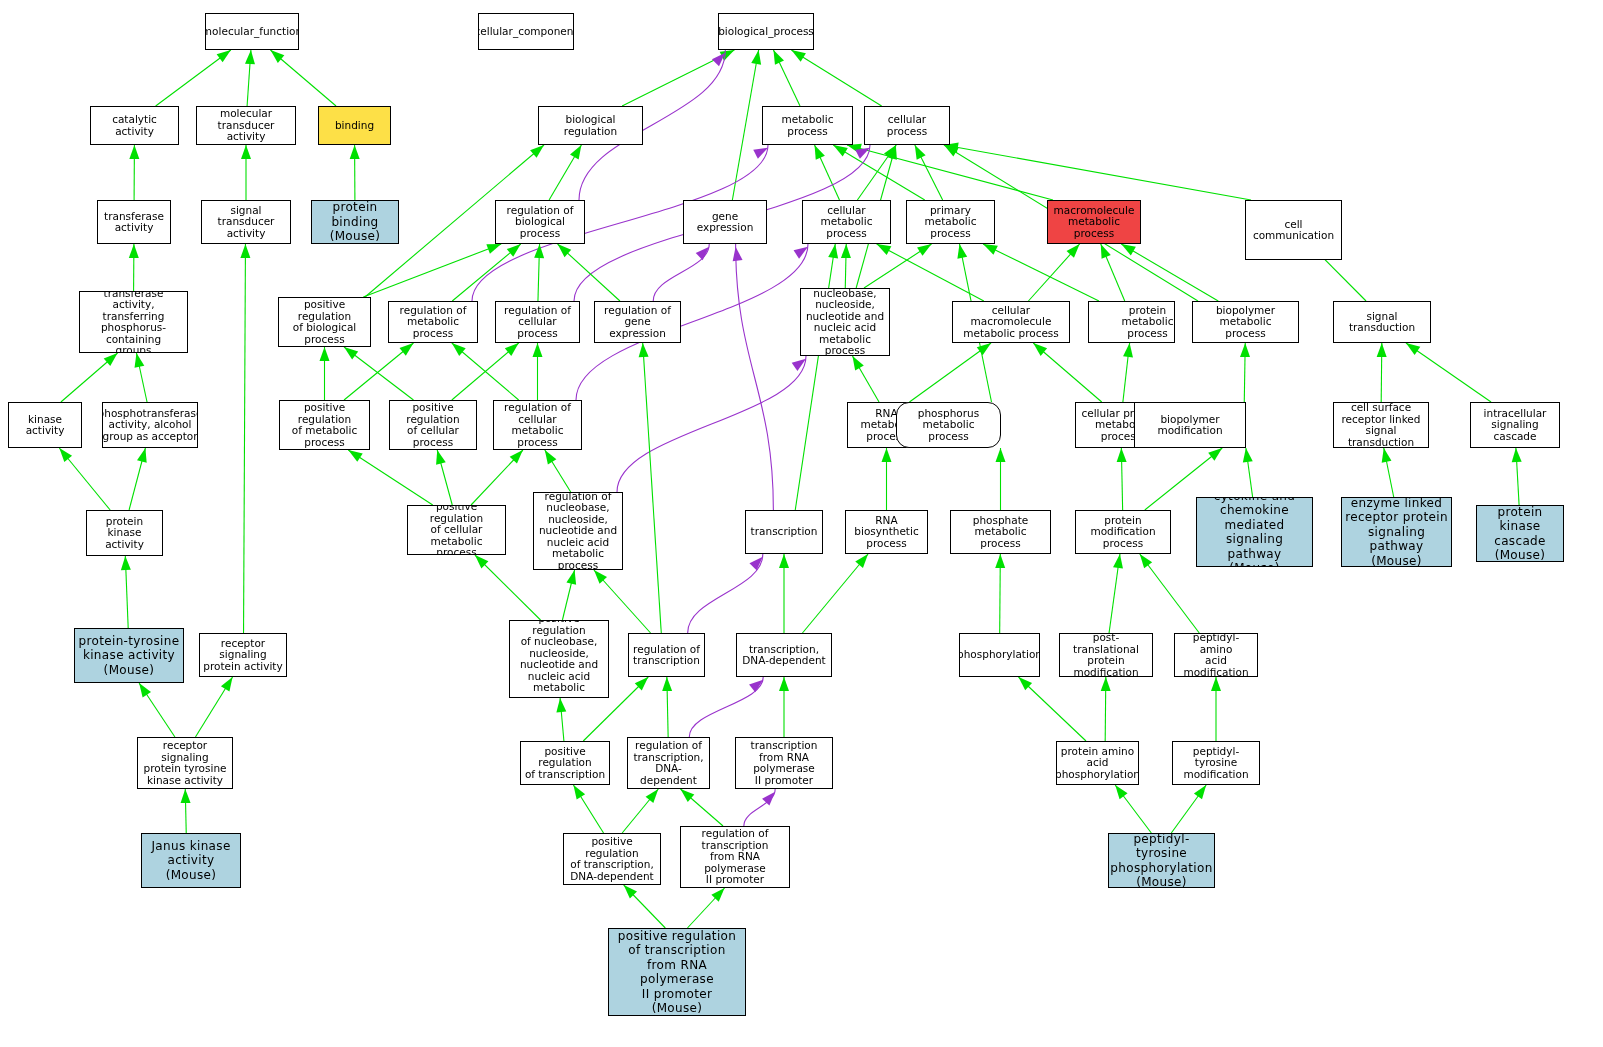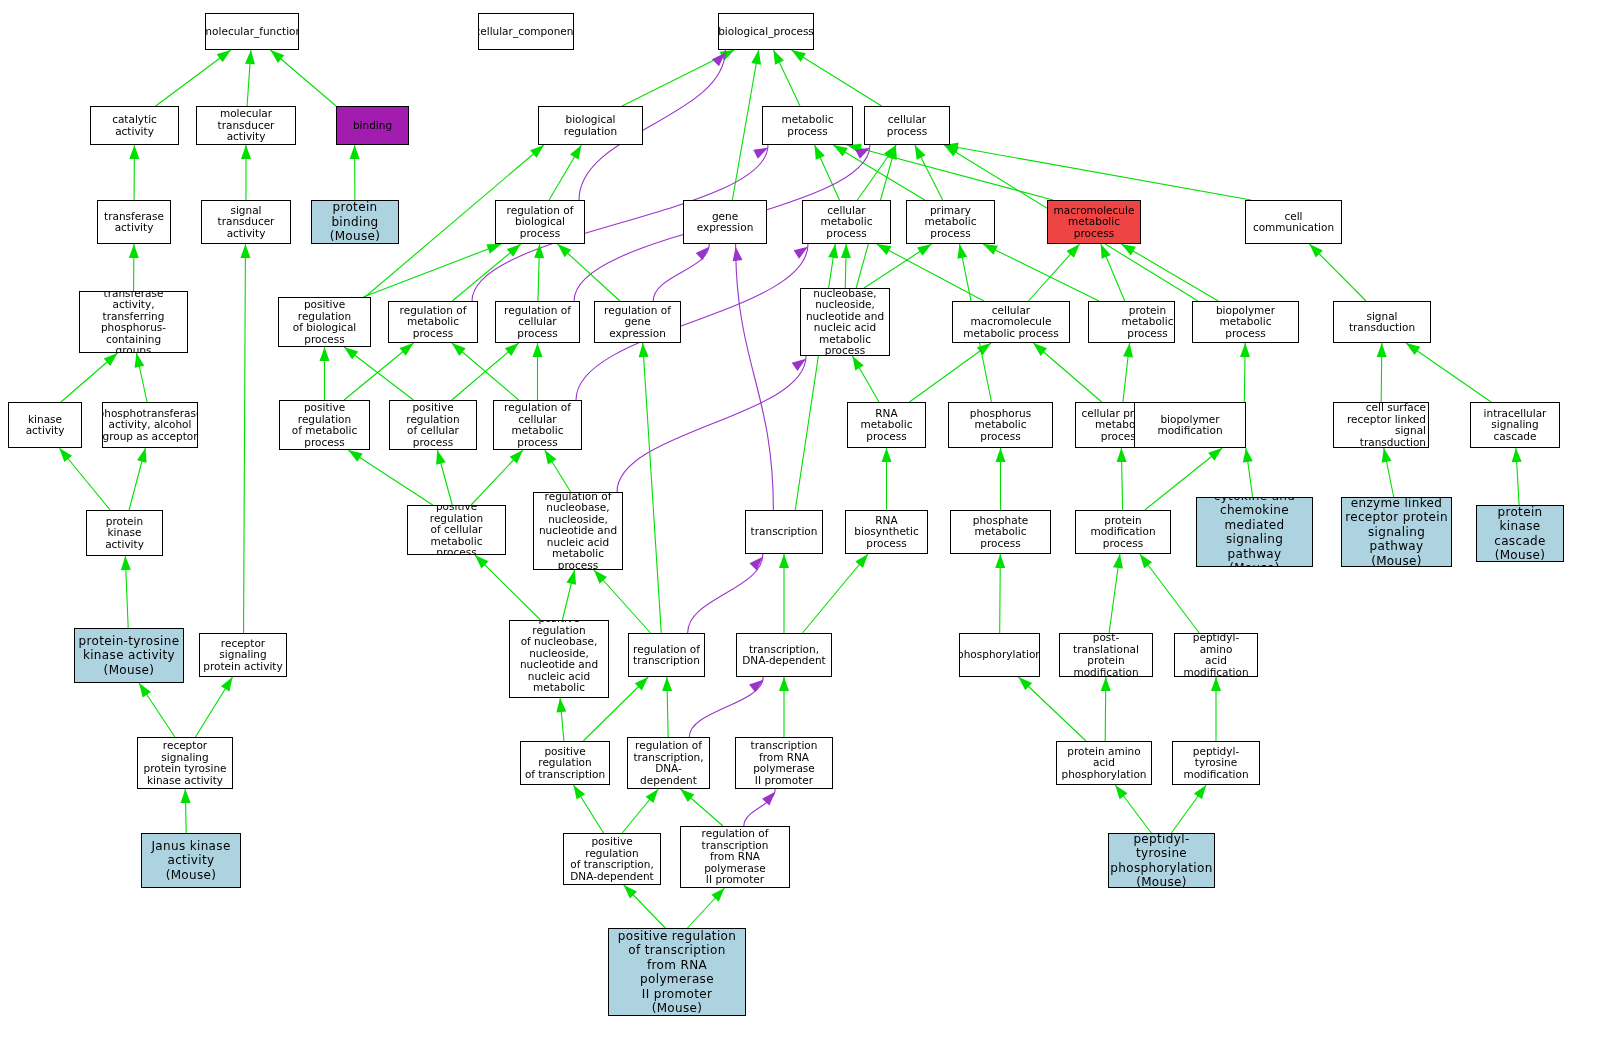--- a/index.html
+++ b/index.html
@@ -432,21 +432,21 @@
       <div class="node" style="left: 718px; top: 13px; width: 96px; height: 37px; background: rgb(255, 255, 255); border-color: rgb(0, 0, 0);">
         <span class="lbl">biological_process</span>
       </div>
       <div class="node" style="left: 90px; top: 106px; width: 89px; height: 39px; background: rgb(255, 255, 255); border-color: rgb(0, 0, 0);">
         <span class="lbl">catalytic activity</span>
       </div>
       <div class="node" style="left: 196px; top: 106px; width: 100px; height: 39px; background: rgb(255, 255, 255); border-color: rgb(0, 0, 0);">
         <span class="lbl">molecular transducer
 activity</span>
       </div>
-      <div class="node" style="left: 336px; top: 106px; width: 73px; height: 39px; background: #a21caf; border-color: rgb(0, 0, 0);">
+      <div class="node" style="left: 318px; top: 106px; width: 73px; height: 39px; background: #fde047; border-color: rgb(0, 0, 0);">
         <span class="lbl">binding</span>
       </div>
       <div class="node" style="left: 538px; top: 106px; width: 105px; height: 39px; background: rgb(255, 255, 255); border-color: rgb(0, 0, 0);">
         <span class="lbl">biological regulation</span>
       </div>
       <div class="node" style="left: 762px; top: 106px; width: 91px; height: 39px; background: rgb(255, 255, 255); border-color: rgb(0, 0, 0);">
         <span class="lbl">metabolic process</span>
       </div>
       <div class="node" style="left: 864px; top: 106px; width: 86px; height: 39px; background: rgb(255, 255, 255); border-color: rgb(0, 0, 0);">
         <span class="lbl">cellular process</span>
@@ -475,21 +475,21 @@
 process</span>
       </div>
       <div class="node" style="left: 906px; top: 200px; width: 89px; height: 44px; background: rgb(255, 255, 255); border-color: rgb(0, 0, 0);">
         <span class="lbl">primary metabolic
 process</span>
       </div>
       <div class="node" style="left: 1047px; top: 200px; width: 94px; height: 44px; background: #ef4444; border-color: rgb(0, 0, 0);">
         <span class="lbl">macromolecule
 metabolic process</span>
       </div>
-      <div class="node" style="left: 1245px; top: 200px; width: 97px; height: 44px; background: rgb(255, 255, 255); border-color: rgb(0, 0, 0);">
+      <div class="node" style="left: 1245px; top: 200px; width: 97px; height: 60px; background: rgb(255, 255, 255); border-color: rgb(0, 0, 0);">
         <span class="lbl">cell communication</span>
       </div>
       <div class="node" style="left: 79px; top: 291px; width: 109px; height: 62px; background: rgb(255, 255, 255); border-color: rgb(0, 0, 0);">
         <span class="lbl">transferase
 activity, transferring
 phosphorus-containing
 groups</span>
       </div>
       <div class="node" style="left: 278px; top: 297px; width: 93px; height: 50px; background: rgb(255, 255, 255); border-color: rgb(0, 0, 0);">
         <span class="lbl">positive regulation
@@ -550,32 +550,32 @@
       </div>
       <div class="node" style="left: 493px; top: 400px; width: 89px; height: 50px; background: rgb(255, 255, 255); border-color: rgb(0, 0, 0);">
         <span class="lbl">regulation of
 cellular metabolic
 process</span>
       </div>
       <div class="node" style="left: 847px; top: 402px; width: 79px; height: 46px; background: rgb(255, 255, 255); border-color: rgb(0, 0, 0);">
         <span class="lbl">RNA metabolic
 process</span>
       </div>
-      <div class="node" style="left: 948px; top: 402px; width: 105px; height: 46px; background: rgb(255, 255, 255); border-color: rgb(0, 0, 0);">
+      <div class="node" style="left: 896px; top: 402px; width: 105px; height: 46px; background: rgb(255, 255, 255); border-color: rgb(0, 0, 0); border-radius: 13px;">
         <span class="lbl">phosphorus metabolic
 process</span>
       </div>
       <div class="node" style="left: 1075px; top: 402px; width: 92px; height: 46px; background: rgb(255, 255, 255); border-color: rgb(0, 0, 0);">
         <span class="lbl">cellular protein
 metabolic process</span>
       </div>
       <div class="node" style="left: 1134px; top: 402px; width: 112px; height: 46px; background: rgb(255, 255, 255); border-color: rgb(0, 0, 0);">
         <span class="lbl">biopolymer modification</span>
       </div>
-      <div class="node" style="left: 1333px; top: 402px; width: 96px; height: 46px; background: rgb(255, 255, 255); border-color: rgb(0, 0, 0); text-align: right;">
+      <div class="node" style="left: 1333px; top: 402px; width: 96px; height: 46px; background: rgb(255, 255, 255); border-color: rgb(0, 0, 0);">
         <span class="lbl">cell surface
 receptor linked
 signal transduction</span>
       </div>
       <div class="node" style="left: 1470px; top: 402px; width: 90px; height: 46px; background: rgb(255, 255, 255); border-color: rgb(0, 0, 0);">
         <span class="lbl">intracellular
 signaling cascade</span>
       </div>
       <div class="node" style="left: 407px; top: 505px; width: 99px; height: 50px; background: rgb(255, 255, 255); border-color: rgb(0, 0, 0);">
         <span class="lbl">positive regulation
@@ -669,21 +669,21 @@
       <div class="node" style="left: 627px; top: 737px; width: 83px; height: 52px; background: rgb(255, 255, 255); border-color: rgb(0, 0, 0);">
         <span class="lbl">regulation of
 transcription,
 DNA-dependent</span>
       </div>
       <div class="node" style="left: 735px; top: 737px; width: 98px; height: 52px; background: rgb(255, 255, 255); border-color: rgb(0, 0, 0);">
         <span class="lbl">transcription
 from RNA polymerase
 II promoter</span>
       </div>
-      <div class="node" style="left: 1056px; top: 741px; width: 96px; height: 44px; background: rgb(255, 255, 255); border-color: rgb(0, 0, 0); justify-content: center;">
+      <div class="node" style="left: 1056px; top: 741px; width: 83px; height: 44px; background: rgb(255, 255, 255); border-color: rgb(0, 0, 0); justify-content: center;">
         <span class="lbl">protein amino
 acid phosphorylation</span>
       </div>
       <div class="node" style="left: 1172px; top: 741px; width: 88px; height: 44px; background: rgb(255, 255, 255); border-color: rgb(0, 0, 0);">
         <span class="lbl">peptidyl-tyrosine
 modification</span>
       </div>
       <div class="node" style="left: 137px; top: 737px; width: 96px; height: 52px; background: rgb(255, 255, 255); border-color: rgb(0, 0, 0);">
         <span class="lbl">receptor signaling
 protein tyrosine

